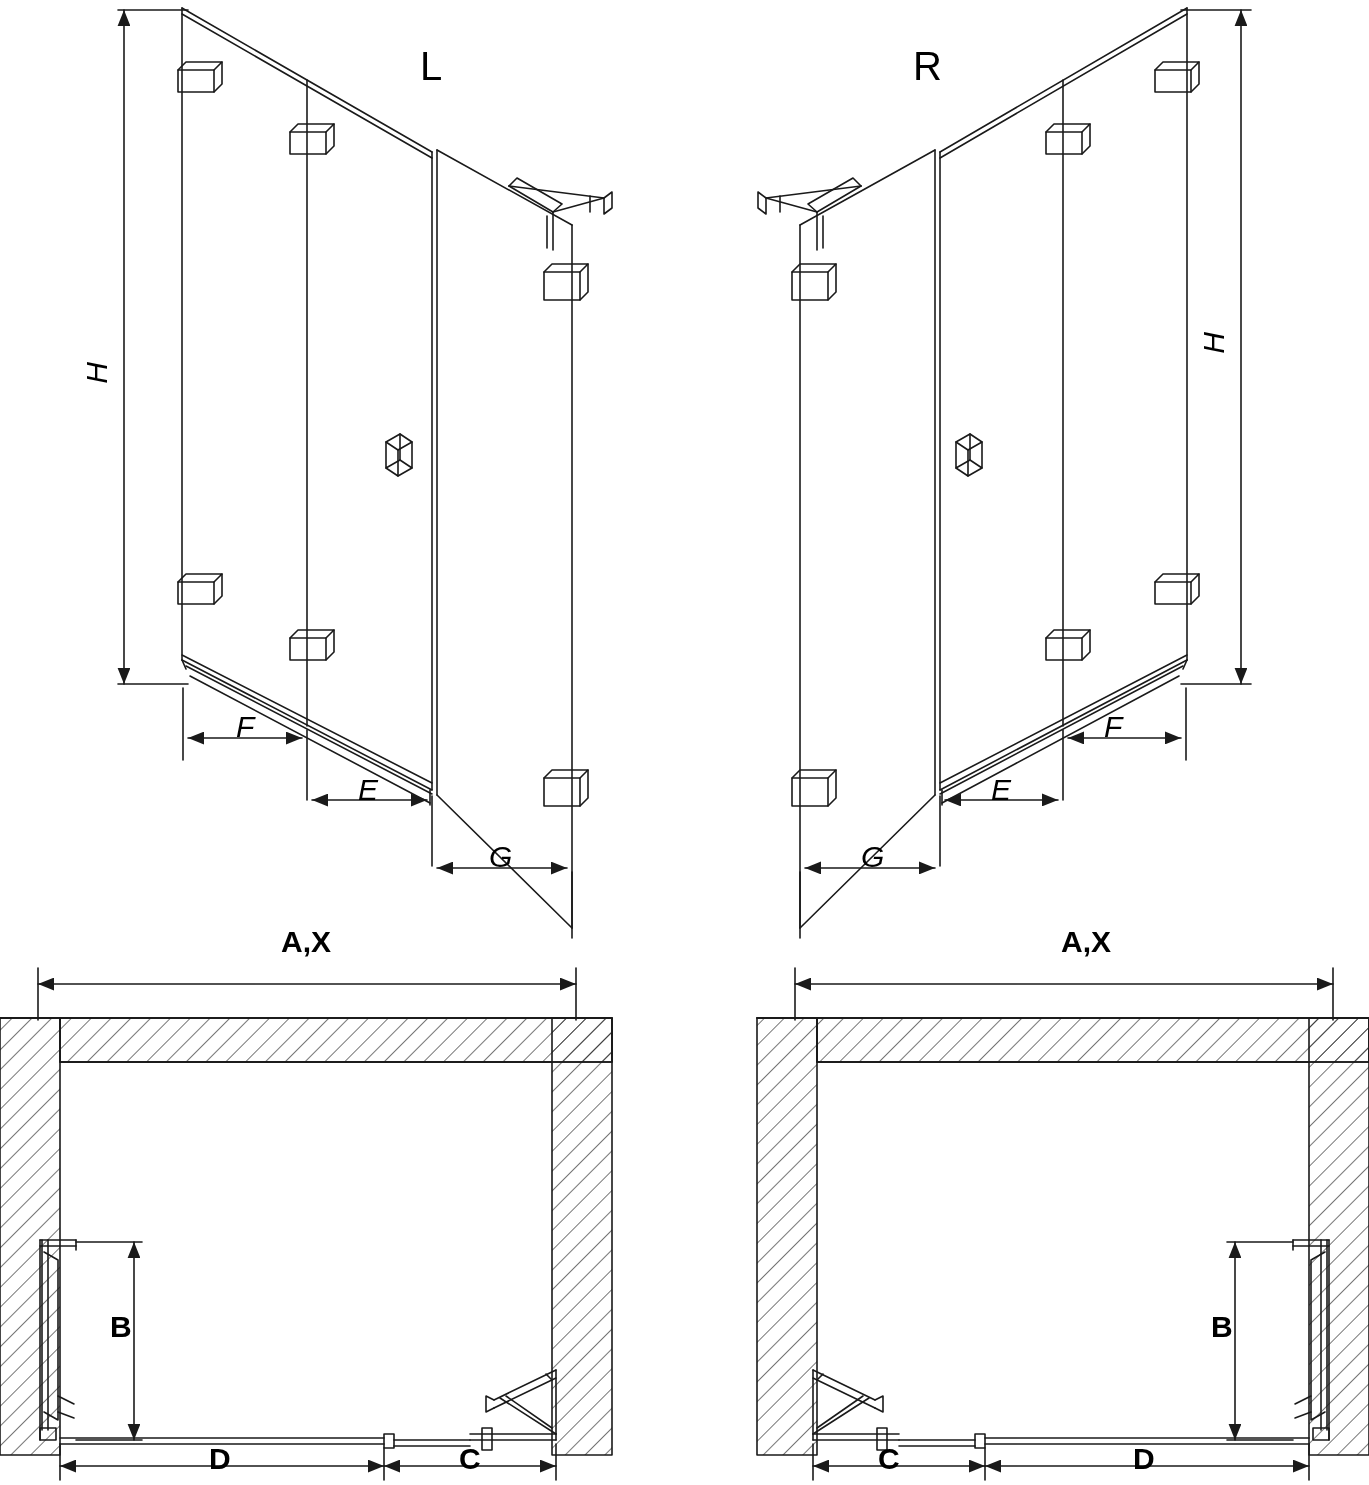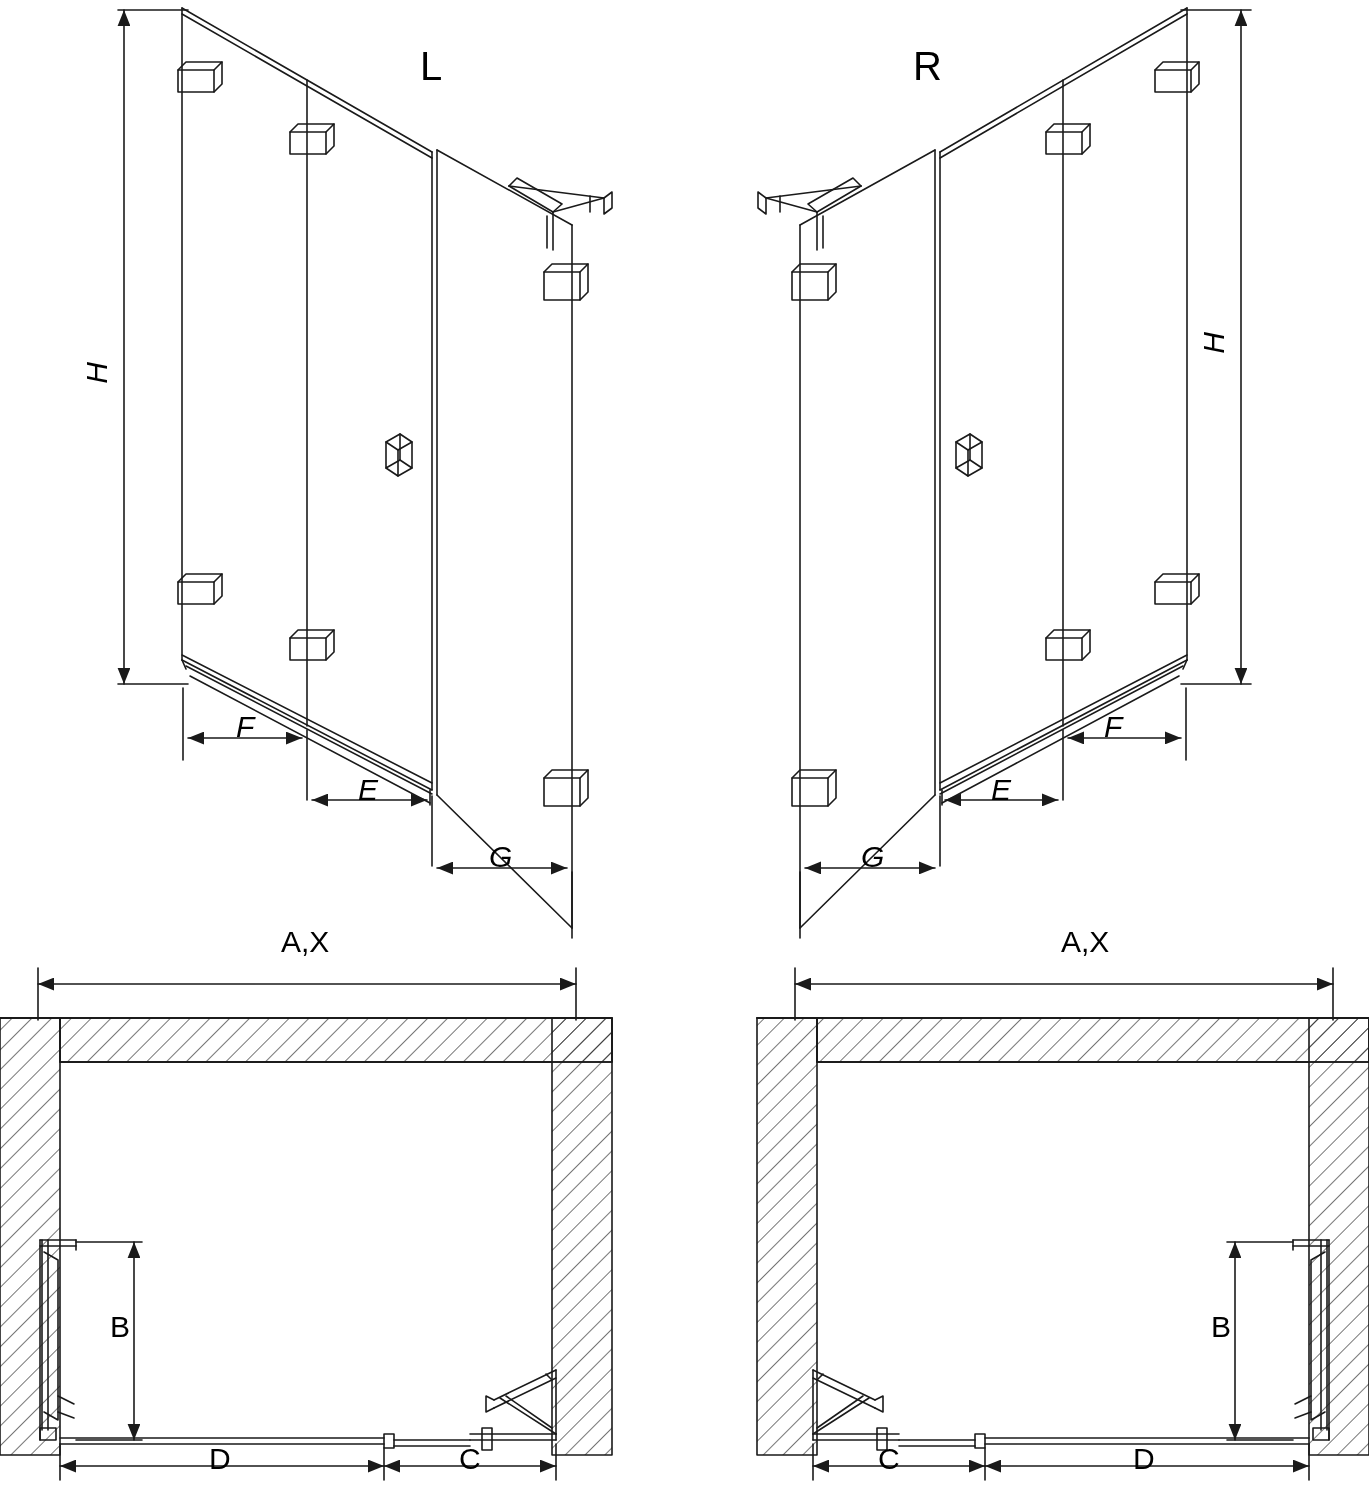--- a/index.html
+++ b/index.html
@@ -29,21 +29,21 @@
     white-space: nowrap;
     -webkit-user-select: none;
     user-select: none;
   }
   .lbl-big {
     font-size: 40px;
     font-weight: 400;
   }
   .lbl-mid {
     font-size: 30px;
-    font-weight: 400;
+    font-weight: 700;
   }
   .lbl-ital {
     font-style: italic;
     font-size: 30px;
   }
   .rot-90 {
     transform: rotate(-90deg);
     transform-origin: 50% 50%;
   }
 </style>

